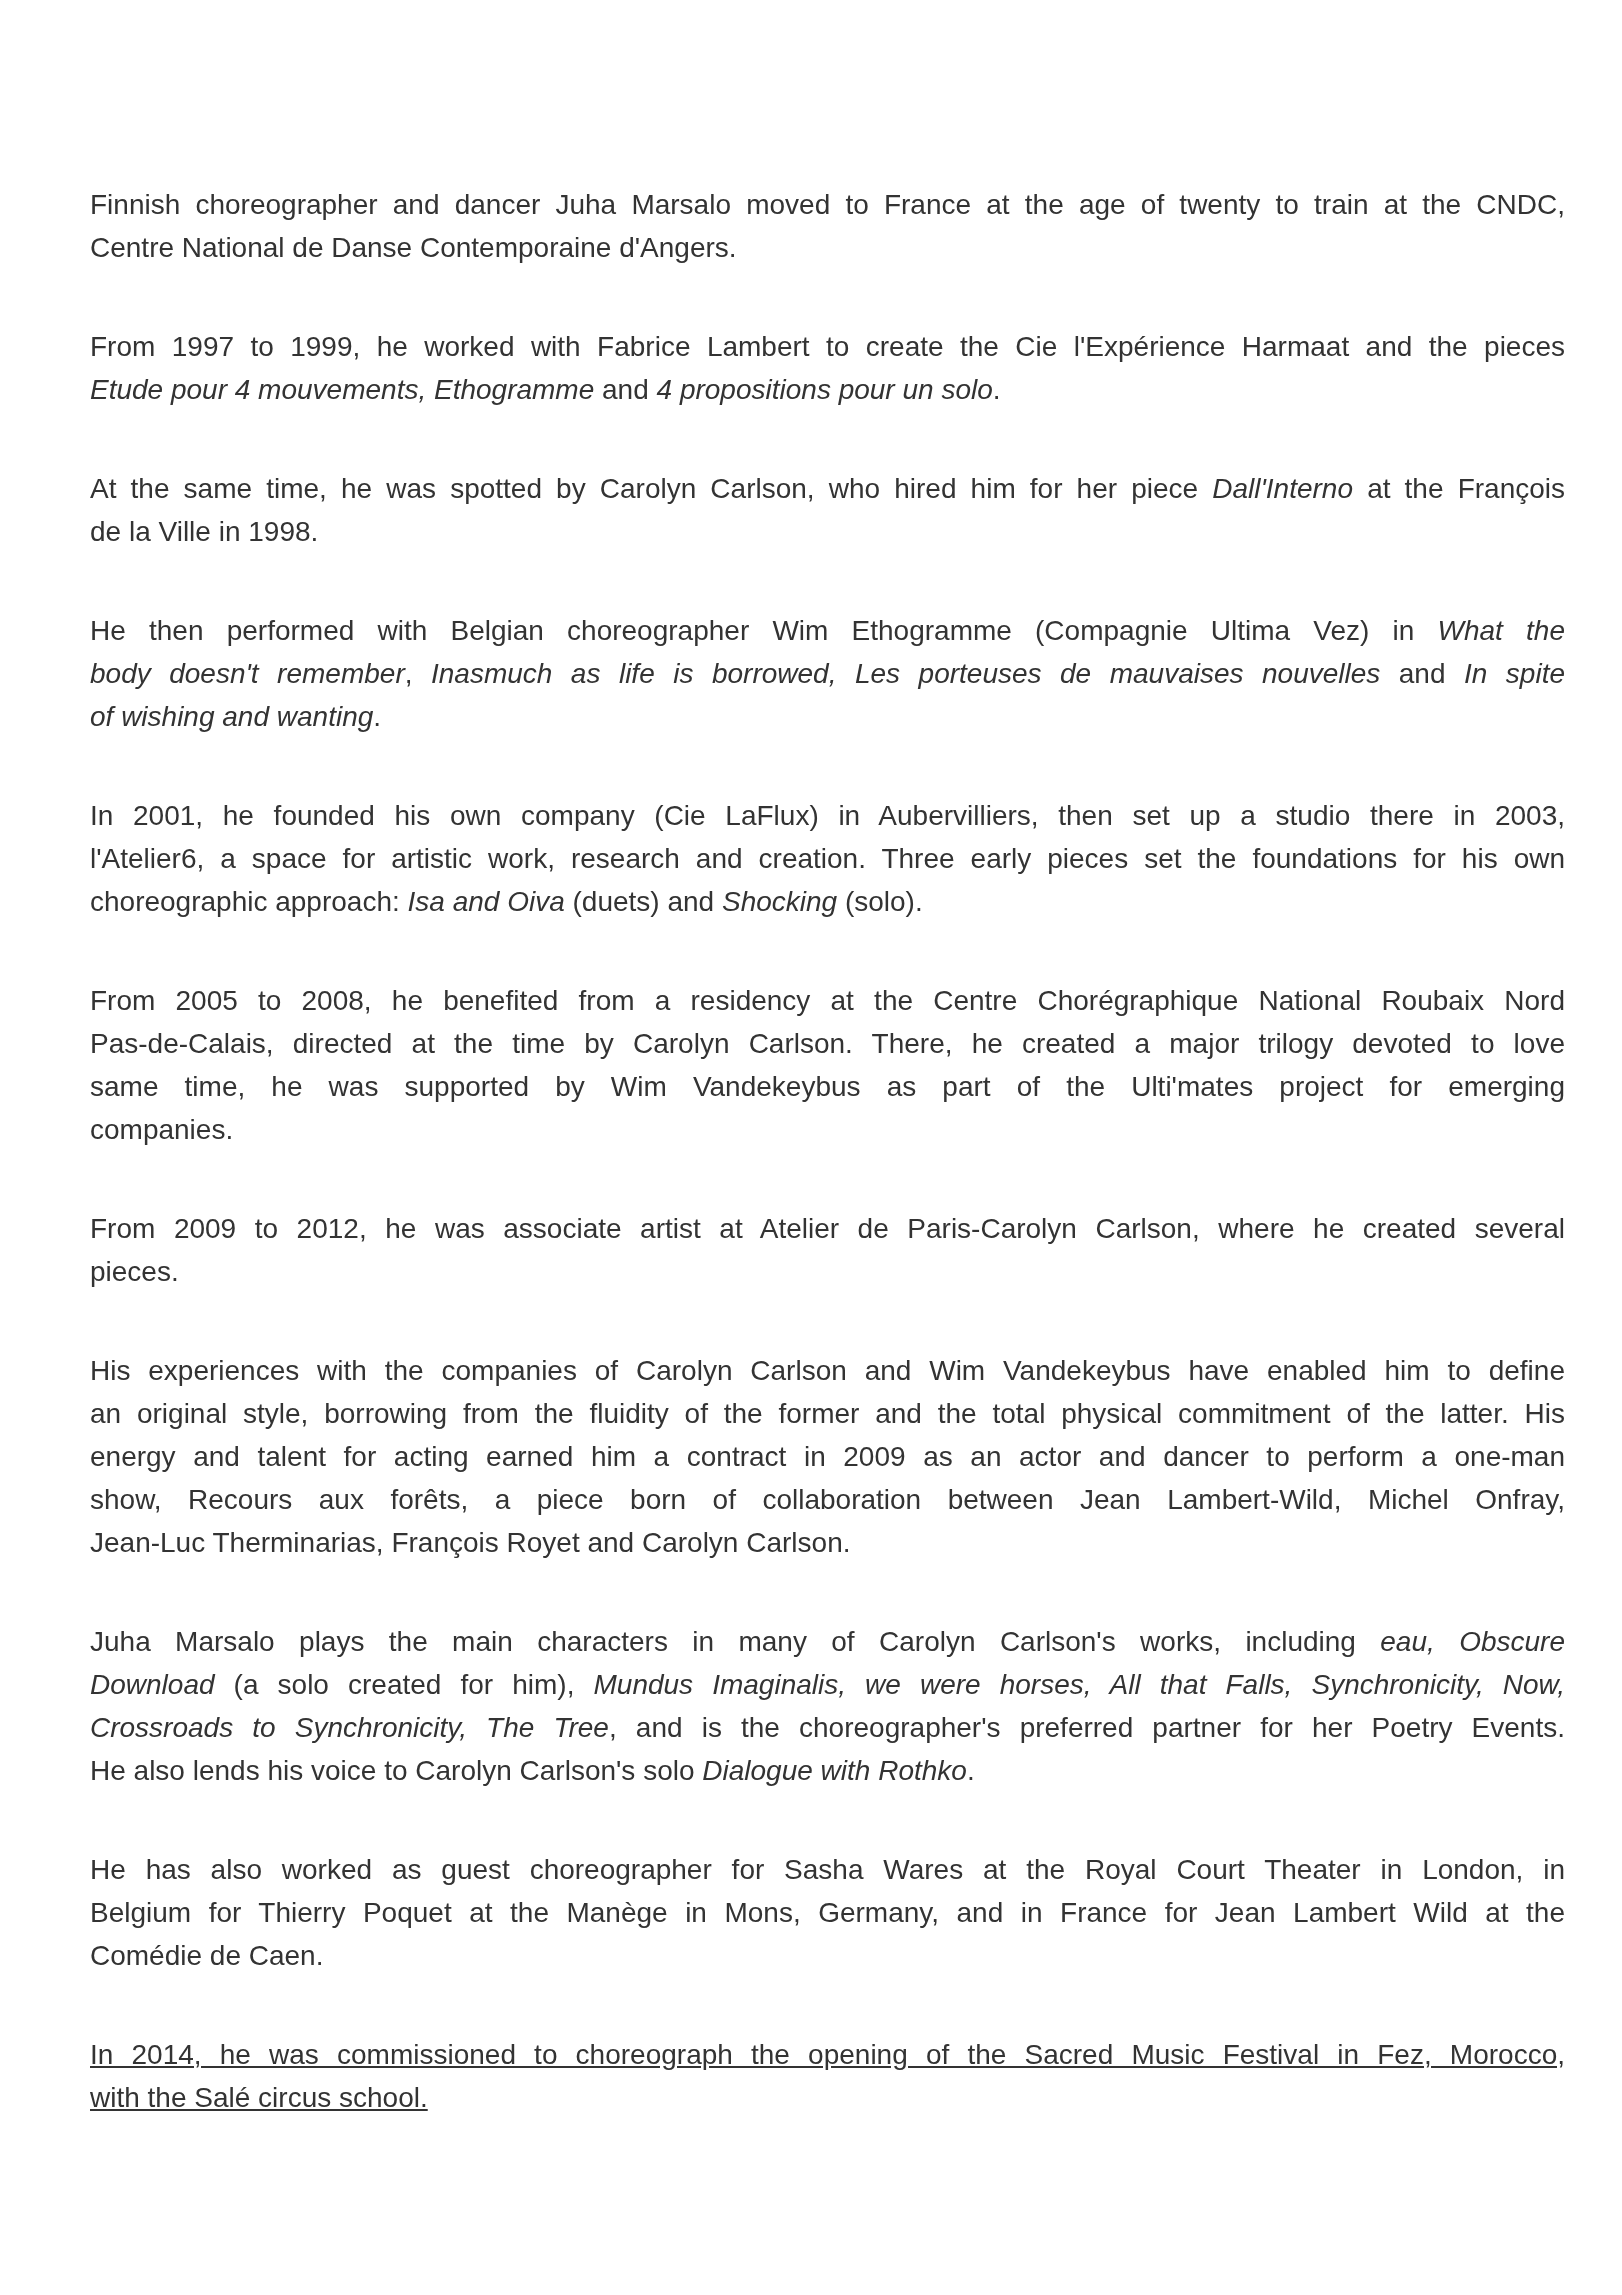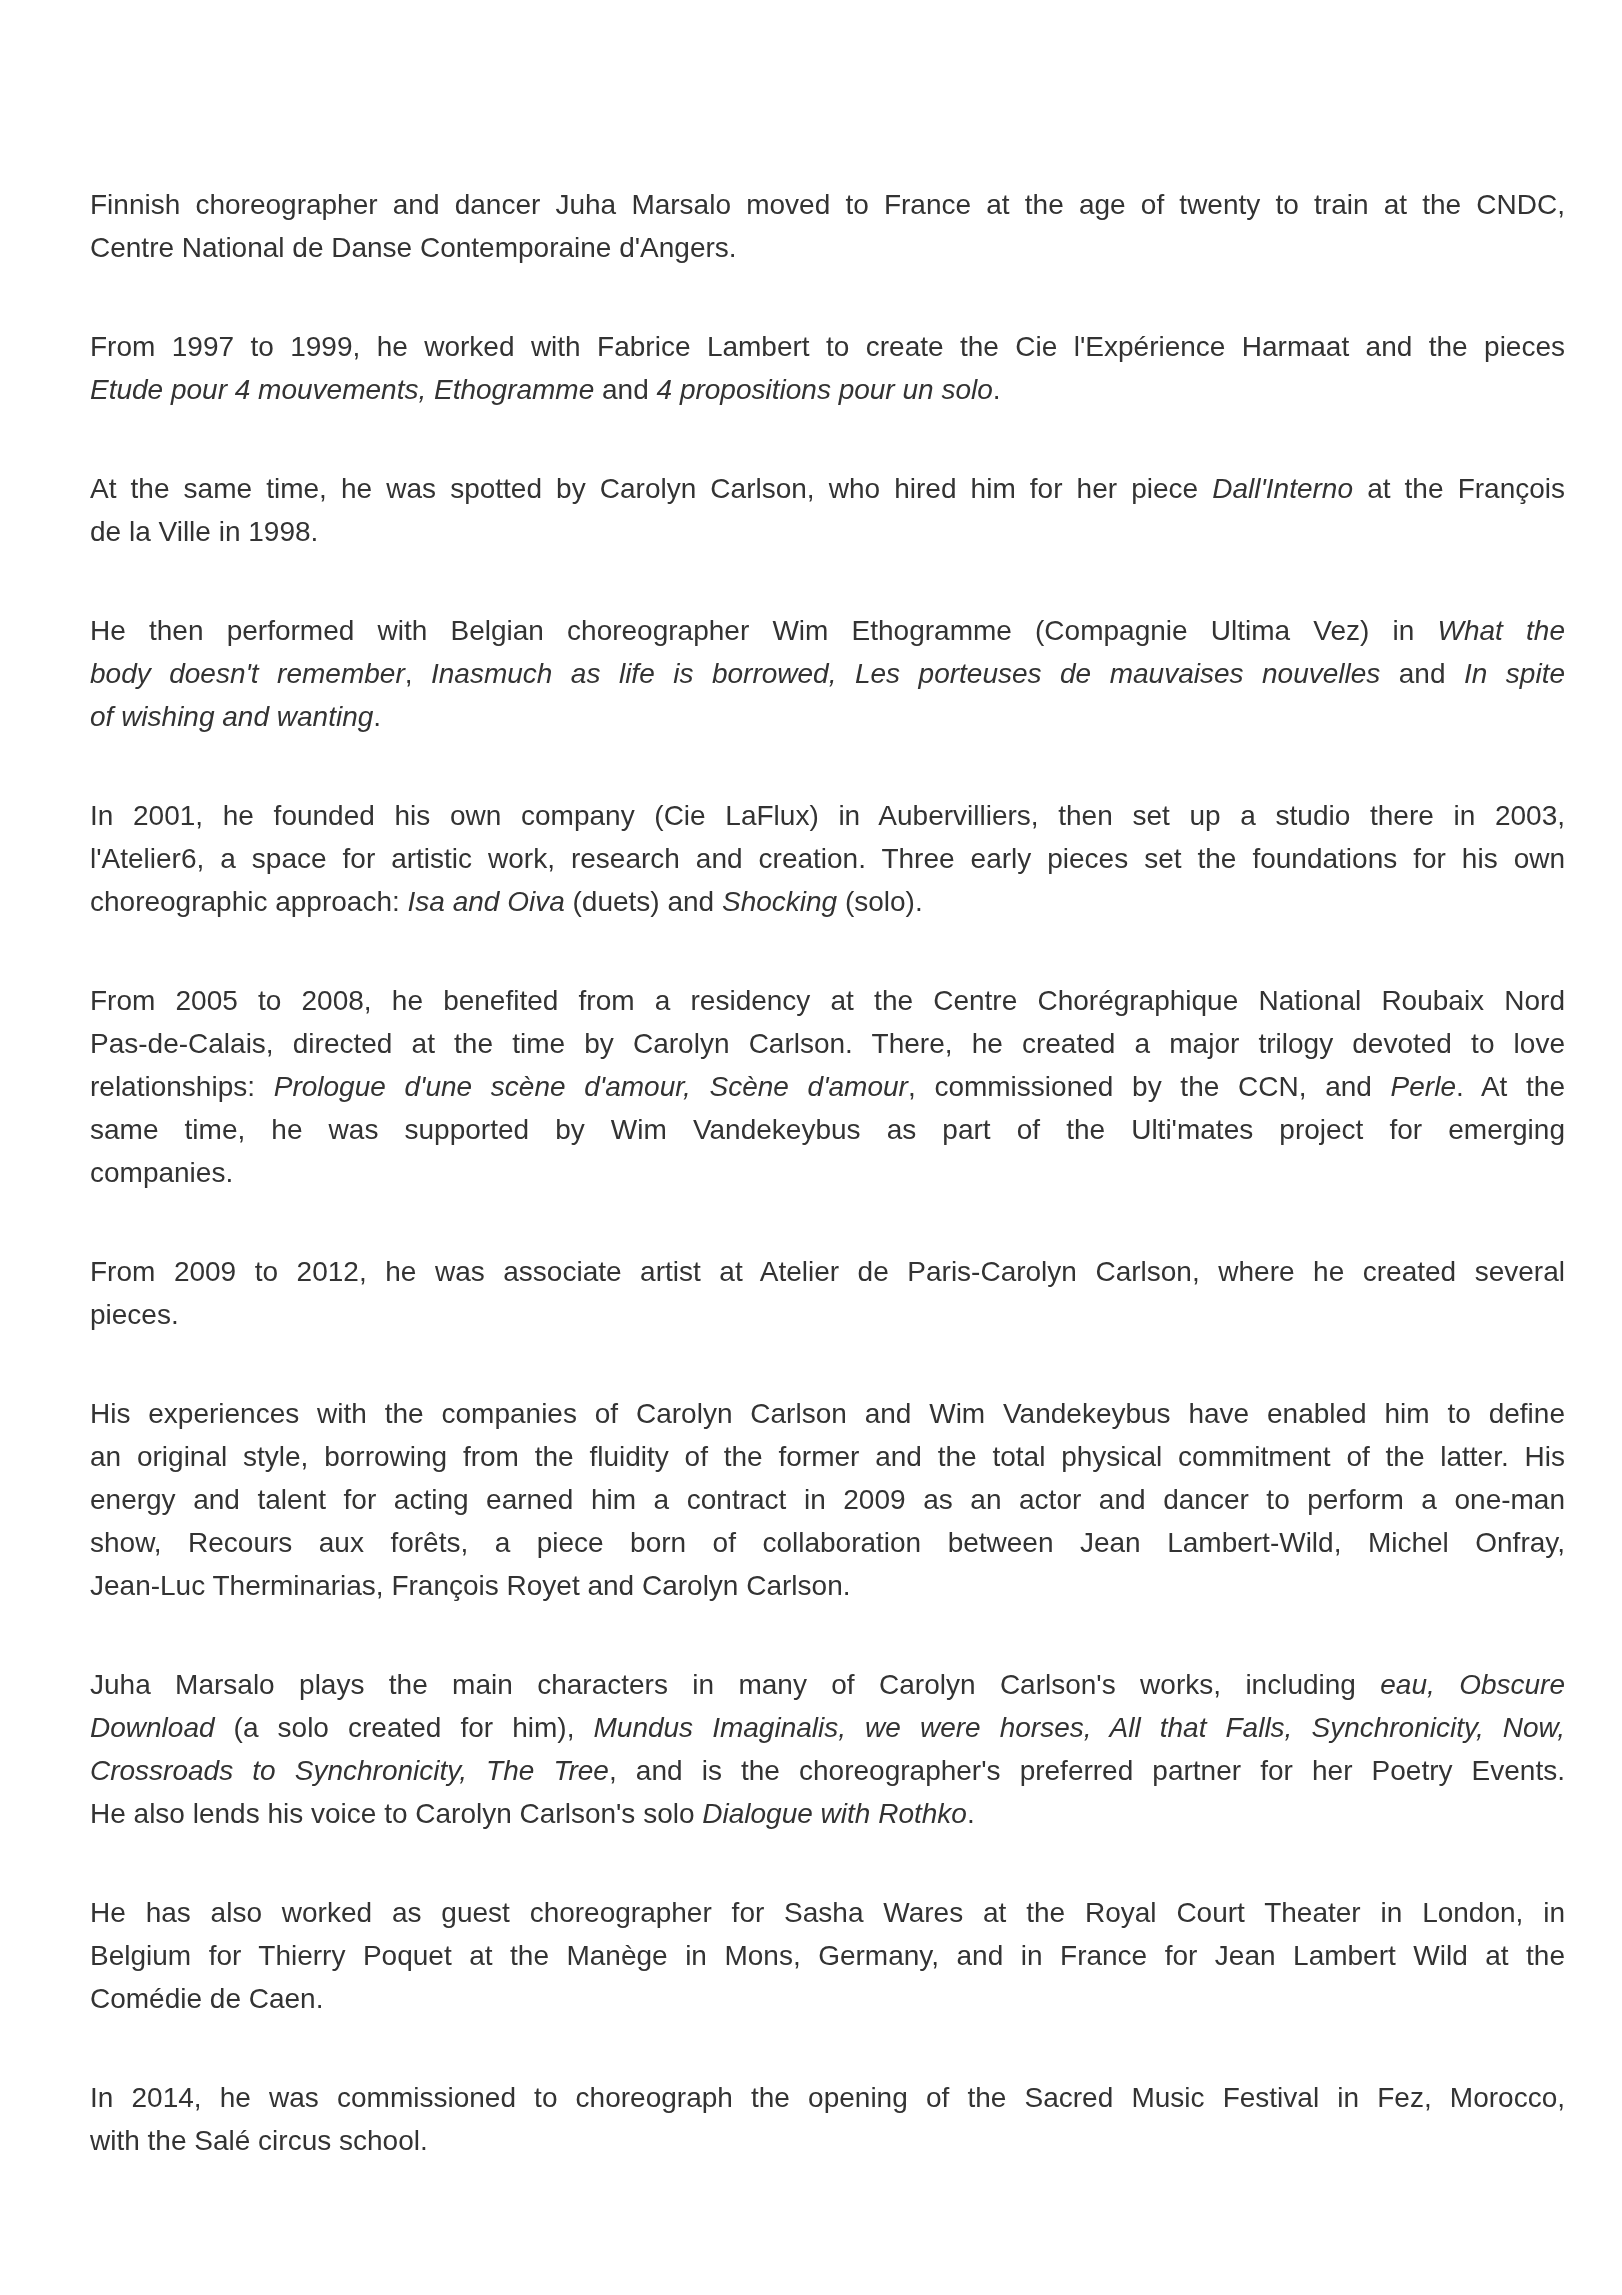--- a/index.html
+++ b/index.html
@@ -9,21 +9,21 @@
     background:#ffffff;
     font-family:"Liberation Sans","DejaVu Sans",sans-serif;
     color:#333333;
     overflow:hidden;
   }
   .doc-text{
     position:absolute;
     left:90px;top:183px;width:1475px;
   }
   .para{margin:0 0 56px 0;}
-  .para:last-child{margin-bottom:8px;}
+  .para:last-child{margin-bottom:8px;text-decoration:underline;}
   .ln{
     font-size:28px;
     line-height:43px;
     text-align:justify;
     text-align-last:justify;
   }
   .ln.ln-last{text-align-last:left;}
   .ln em{font-style:italic;}
 </style>
 </head>
@@ -49,21 +49,20 @@
         <div class="ln ln-last"><em>of wishing and wanting</em><span>.</span></div>
       </div>
       <div class="para">
         <div class="ln"><span>In 2001, he founded his own company (Cie LaFlux) in Aubervilliers, then set up a studio there in 2003,</span></div>
         <div class="ln"><span>l'Atelier6, a space for artistic work, research and creation. Three early pieces set the foundations for his own</span></div>
         <div class="ln ln-last"><span>choreographic approach: </span><em>Isa and Oiva</em><span> (duets) and </span><em>Shocking</em><span> (solo).</span></div>
       </div>
       <div class="para">
         <div class="ln"><span>From 2005 to 2008, he benefited from a residency at the Centre Chorégraphique National Roubaix Nord</span></div>
         <div class="ln"><span>Pas-de-Calais, directed at the time by Carolyn Carlson. There, he created a major trilogy devoted to love</span></div>
-        <div class="ln"><span>relationships: </span><em>Prologue d'une scène d'amour, Scène d'amour</em><span>, commissioned by the CCN, and </span><em>Perle</em><span>. At the</span></div>
         <div class="ln"><span>same time, he was supported by Wim Vandekeybus as part of the Ulti'mates project for emerging</span></div>
         <div class="ln ln-last"><span>companies.</span></div>
       </div>
       <div class="para">
         <div class="ln"><span>From 2009 to 2012, he was associate artist at Atelier de Paris-Carolyn Carlson, where he created several</span></div>
         <div class="ln ln-last"><span>pieces.</span></div>
       </div>
       <div class="para">
         <div class="ln"><span>His experiences with the companies of Carolyn Carlson and Wim Vandekeybus have enabled him to define</span></div>
         <div class="ln"><span>an original style, borrowing from the fluidity of the former and the total physical commitment of the latter. His</span></div>

